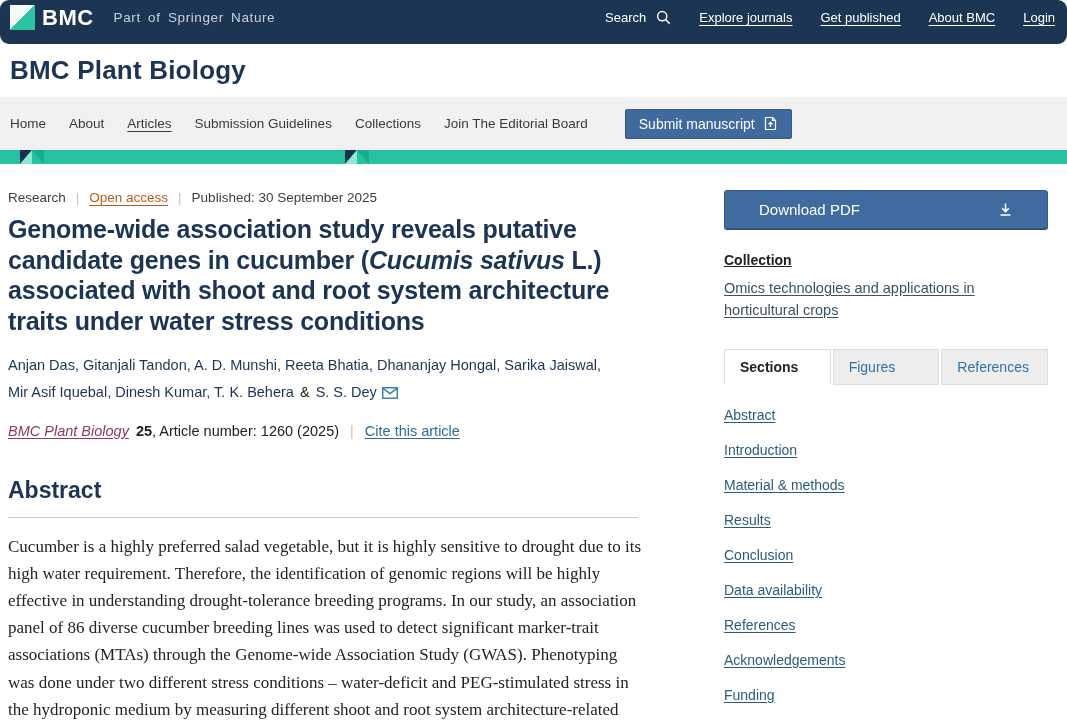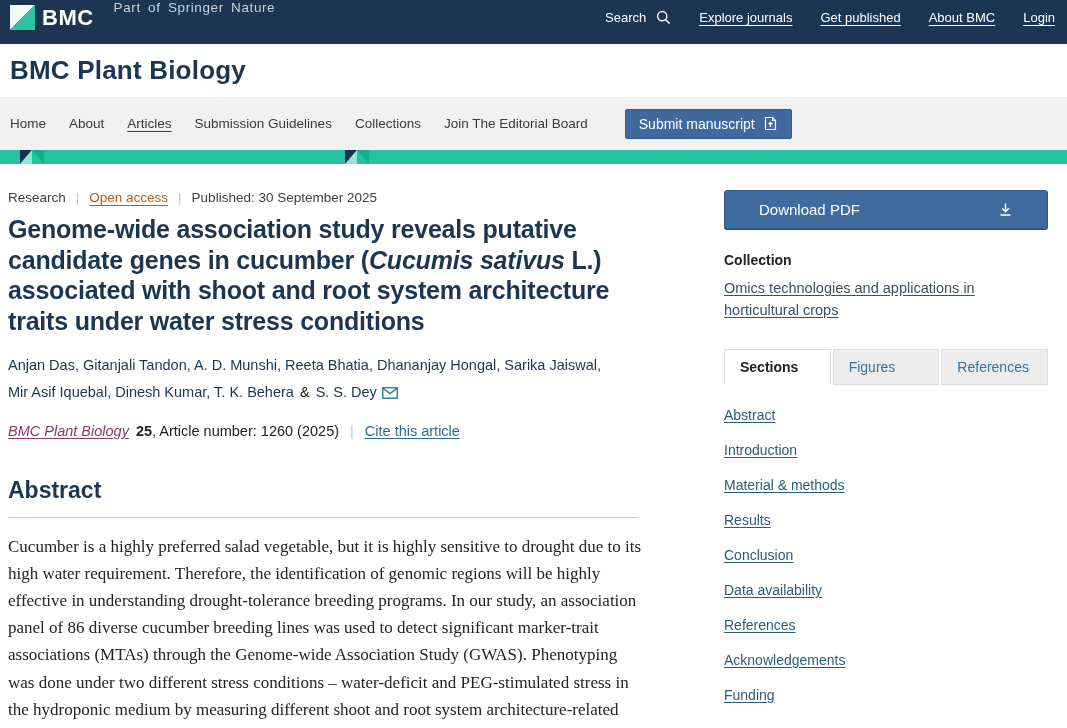--- a/index.html
+++ b/index.html
@@ -1,21 +1,21 @@
 <!DOCTYPE html>
 <html><head>
 <meta charset="utf-8">
 <style>
   * { margin:0; padding:0; box-sizing:border-box; }
   html,body { width:1067px; height:728px; overflow:hidden; background:#fff;
     font-family:"Liberation Sans", sans-serif; }
   a { cursor:pointer; }
 
   
-  .topbar { height:44px; background:#1c3553; display:flex; padding:0 12px 9px 10px; }
+  .topbar { height:44px; background:#1c3553; display:flex; align-items:center; padding:0 12px 9px 10px;border-radius:9px; }
   .logo { display:flex; align-items:center; }
   .logo-mark { width:25px; height:25px;
     background:linear-gradient(135deg,#f2fbf8 0 50%,#2bc3a1 50% 100%); }
   .logo-text { color:#fff; font-size:22px; font-weight:bold; letter-spacing:.5px; margin-left:7px; }
   .logo-tagline { color:#c7d1dd; font-size:13.5px; margin-left:20px; letter-spacing:.6px; word-spacing:3px; }
   .topnav { margin-left:auto; display:flex; align-items:center; gap:28px; }
   .topnav a, .topnav .search { color:#fff; font-size:13px; text-decoration:underline; text-underline-offset:3px; }
   .topnav .search { text-decoration:none; display:flex; align-items:center; gap:10px; }
   .topnav svg { display:block; }
 
@@ -65,21 +65,21 @@
   .citation .cite { color:#2f6a93; text-decoration:underline; text-underline-offset:2px; }
 
   .abs-head { margin-top:38px; color:#1c3553; font-size:23px; font-weight:bold; }
   .abs-rule { border:none; border-top:1px solid #ccc; margin:13px 0 15px; width:630px; }
   .abs-text { font-family:"Liberation Serif", serif; font-size:17px; line-height:1.6; color:#232323; width:636px; }
 
   
   .pdf-btn { width:100%; background:#3f6b9e; border:1px solid #35597e; border-radius:3px; color:#fff;
     font-size:15px; padding:10px 34px; display:flex; align-items:center; justify-content:space-between;
     font-family:inherit; cursor:pointer; box-shadow:0 1px 0 #2e4e71; }
-  .coll-label { margin-top:23px; font-size:14px; font-weight:bold; color:#222; }
+  .coll-label { margin-top:23px; font-size:14px; font-weight:bold; color:#222;text-decoration:underline; }
   .coll-link { display:inline-block; margin-top:9px; font-size:14.5px; line-height:1.55; color:#3a5166;
     text-decoration:underline; text-underline-offset:2px; }
 
   .tabs { margin-top:27px; display:flex; }
   .tab { flex:1; font-size:14px; padding:9px 0 9px 15px; background:#ededee; border:1px solid #ddd;
     color:#3173a5; margin-left:2px; }
   .tab:first-child { margin-left:0; }
   .tab.active { background:#fff; color:#222; font-weight:bold; border-bottom-color:#fff; }
 
   .sections { list-style:none; margin-top:21px; }

